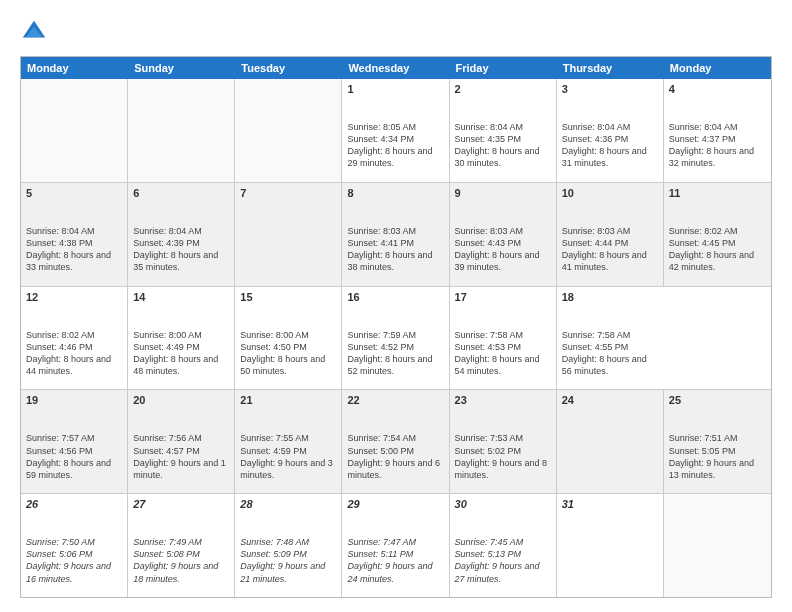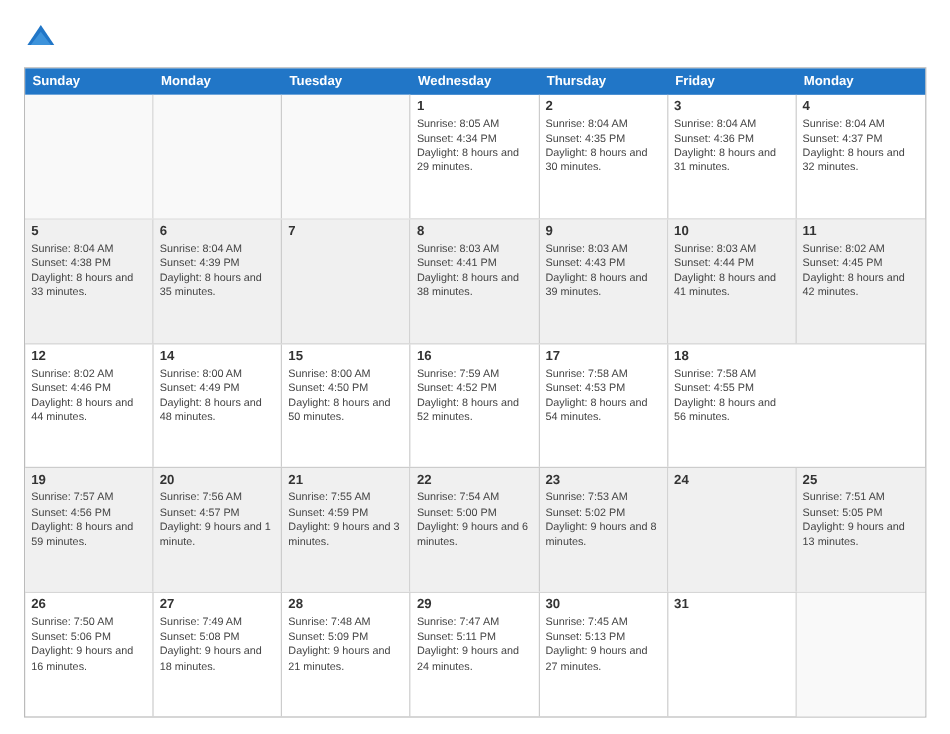--- a/index.html
+++ b/index.html
@@ -83,20 +83,21 @@
       flex: 1;
     }
     .cal-row {
       display: grid;
       grid-template-columns: repeat(7, 1fr);
       flex: 1;
       border-bottom: 1px solid #ccc;
     }
     .cal-row:last-child {
       border-bottom: none;
+      font-style: italic;
     }
     .cal-cell {
       border-right: 1px solid #ccc;
       padding: 4px 5px;
       font-size: 9.2px;
       color: #333;
       vertical-align: top;
       min-height: 0;
       display: flex;
       flex-direction: column;
@@ -113,20 +114,21 @@
     .day-num {
       font-size: 11px;
       font-weight: bold;
       color: #333;
       margin-bottom: 2px;
     }
     .day-info {
       font-size: 9px;
       color: #444;
       line-height: 1.35;
+      margin-top: 24px;
     }
     .outer-border {
       border: 1px solid #bbb;
     }
   </style>
 </head>
 <body>
 
 <div class="page">
   <div class="header">
@@ -141,26 +143,26 @@
       </div>
     </div>
     <div class="title-block">
       <div class="title-month"></div>
       <div class="title-location"></div>
     </div>
   </div>
 
   <div class="calendar outer-border">
     <div class="cal-header">
-    <div class="cal-header-cell">Sunday</div>
-        <div class="cal-header-cell">Monday</div>
+    <div class="cal-header-cell">Monday</div>
+        <div class="cal-header-cell">Sunday</div>
         <div class="cal-header-cell">Tuesday</div>
         <div class="cal-header-cell">Wednesday</div>
+        <div class="cal-header-cell">Friday</div>
         <div class="cal-header-cell">Thursday</div>
-        <div class="cal-header-cell">Friday</div>
         <div class="cal-header-cell">Monday</div>
       </div>
     <div class="cal-body">
     <div class="cal-row">
           <div class="cal-cell empty"></div>
           <div class="cal-cell empty"></div>
           <div class="cal-cell empty"></div>
           <div class="cal-cell">
             <div class="day-num">1</div>
             <div class="day-info">Sunrise: 8:05 AM

